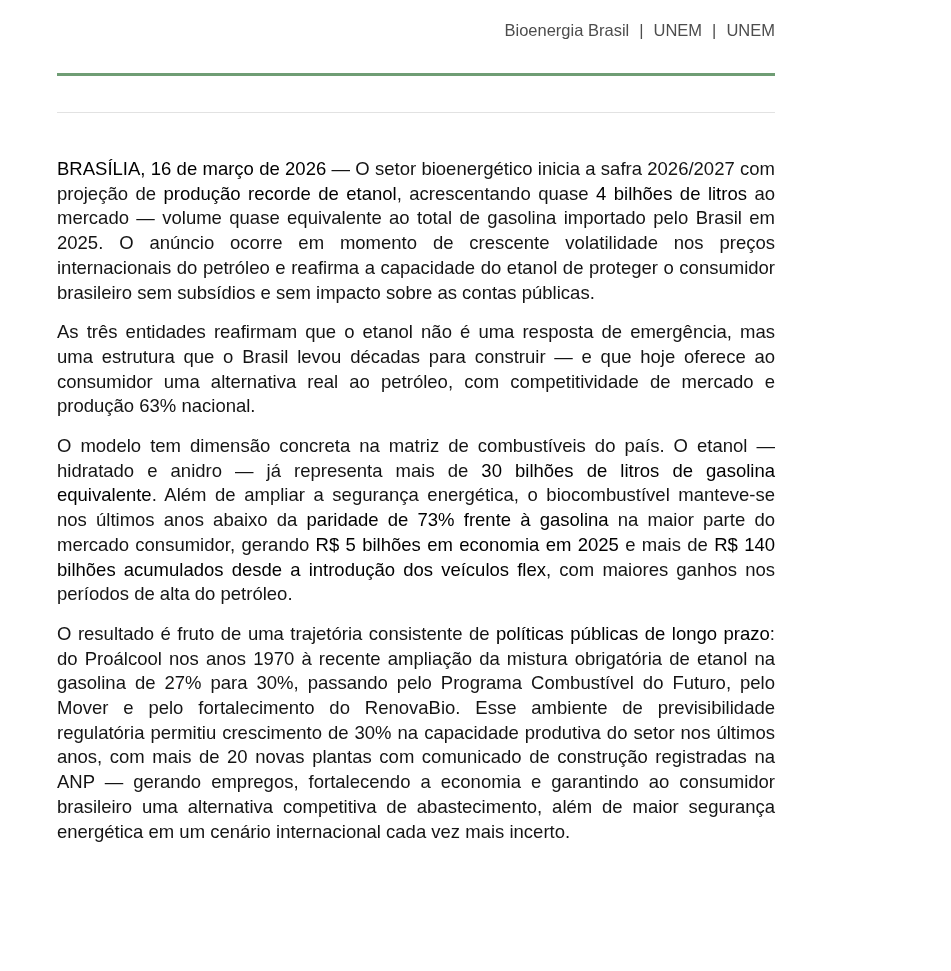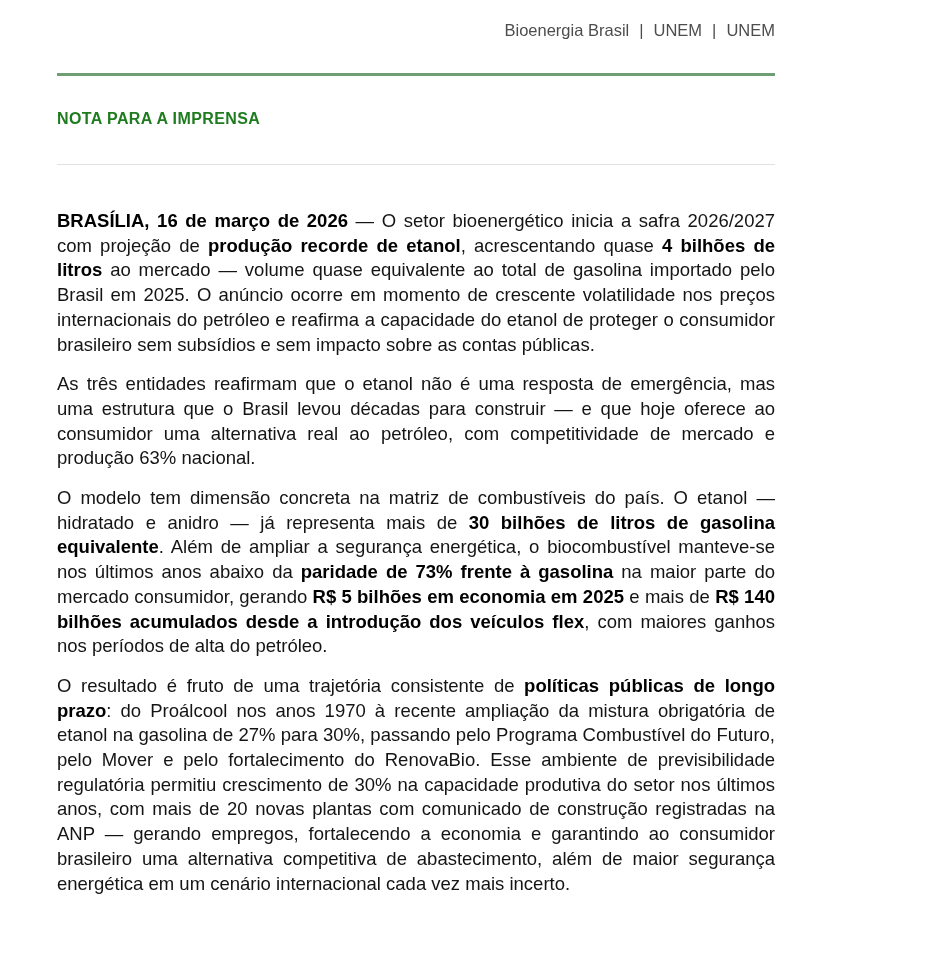--- a/index.html
+++ b/index.html
@@ -69,40 +69,39 @@
     margin-top: 44px;
   }
   .body-text p {
     margin: 0 0 15px 0;
     font-size: 18.5px;
     line-height: 24.7px;
     text-align: justify;
     color: #141414;
   }
   .body-text p b {
-    font-weight: bold;
+    font-weight: normal;
     color: #000000;
   }
 </style>
 </head>
 <body>
 
 <div class="page">
 
   <div class="letterhead">
     <span>Bioenergia Brasil</span>
     <span class="sep">|</span>
     <span>UNEM</span>
     <span class="sep">|</span>
     <span>UNEM</span>
   </div>
 
   <hr class="rule-green">
 
-  <div class="kicker">NOTA PARA A IMPRENSA</div>
 
 
   <hr class="rule-gray">
 
   <div class="body-text">
     <p><b>BRASÍLIA, 16 de março de 2026</b> — O setor bioenergético inicia a safra 2026/2027 com projeção de <b>produção recorde de etanol</b>, acrescentando quase <b>4 bilhões de litros</b> ao mercado — volume quase equivalente ao total de gasolina importado pelo Brasil em 2025. O anúncio ocorre em momento de crescente volatilidade nos preços internacionais do petróleo e reafirma a capacidade do etanol de proteger o consumidor brasileiro sem subsídios e sem impacto sobre as contas públicas.</p>
     <p>As três entidades reafirmam que o etanol não é uma resposta de emergência, mas uma estrutura que o Brasil levou décadas para construir — e que hoje oferece ao consumidor uma alternativa real ao petróleo, com competitividade de mercado e produção 63% nacional.</p>
     <p>O modelo tem dimensão concreta na matriz de combustíveis do país. O etanol — hidratado e anidro — já representa mais de <b>30 bilhões de litros de gasolina equivalente</b>. Além de ampliar a segurança energética, o biocombustível manteve-se nos últimos anos abaixo da <b>paridade de 73% frente à gasolina</b> na maior parte do mercado consumidor, gerando <b>R$ 5 bilhões em economia em 2025</b> e mais de <b>R$ 140 bilhões acumulados desde a introdução dos veículos flex</b>, com maiores ganhos nos períodos de alta do petróleo.</p>
     <p>O resultado é fruto de uma trajetória consistente de <b>políticas públicas de longo prazo</b>: do Proálcool nos anos 1970 à recente ampliação da mistura obrigatória de etanol na gasolina de 27% para 30%, passando pelo Programa Combustível do Futuro, pelo Mover e pelo fortalecimento do RenovaBio. Esse ambiente de previsibilidade regulatória permitiu crescimento de 30% na capacidade produtiva do setor nos últimos anos, com mais de 20 novas plantas com comunicado de construção registradas na ANP — gerando empregos, fortalecendo a economia e garantindo ao consumidor brasileiro uma alternativa competitiva de abastecimento, além de maior segurança energética em um cenário internacional cada vez mais incerto.</p>
   </div>

